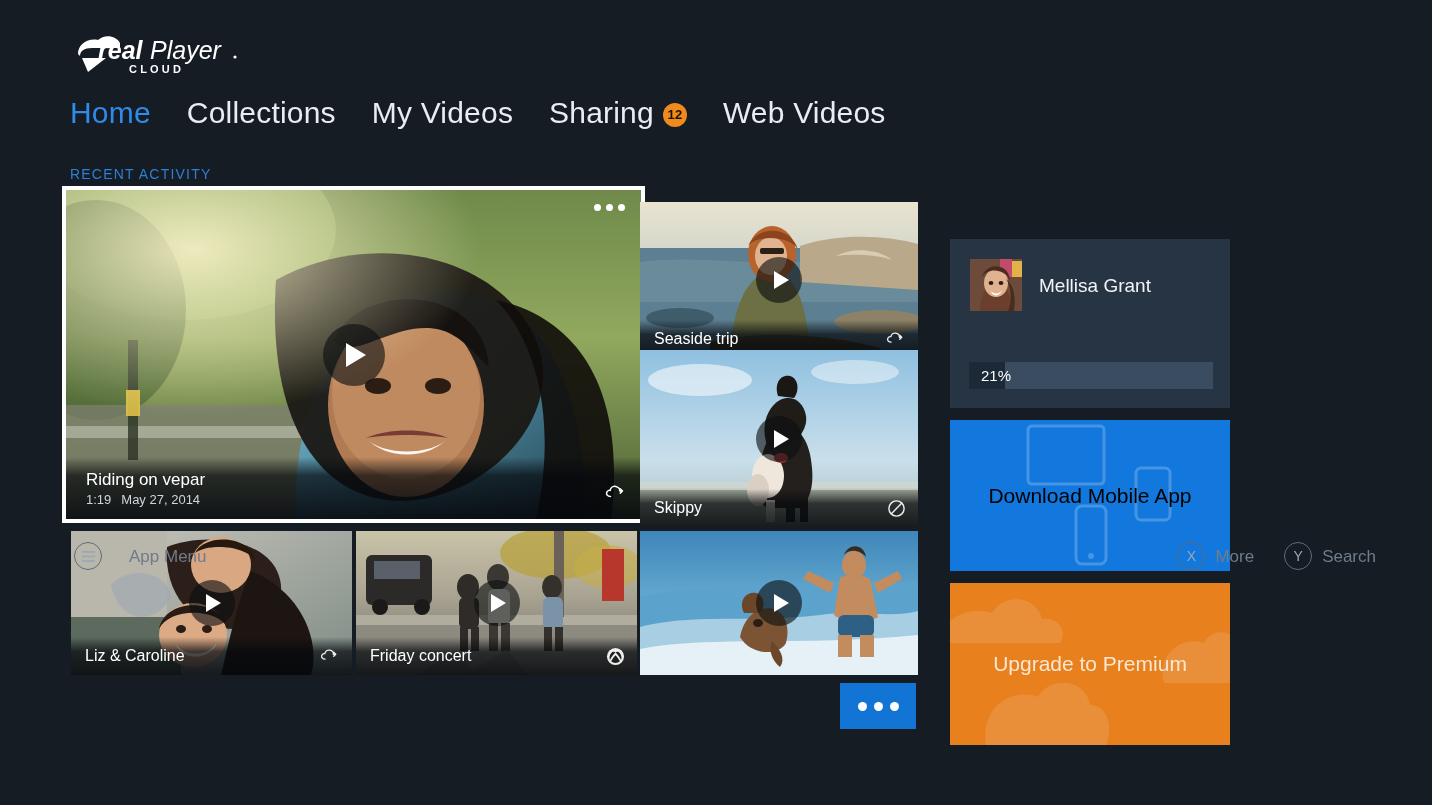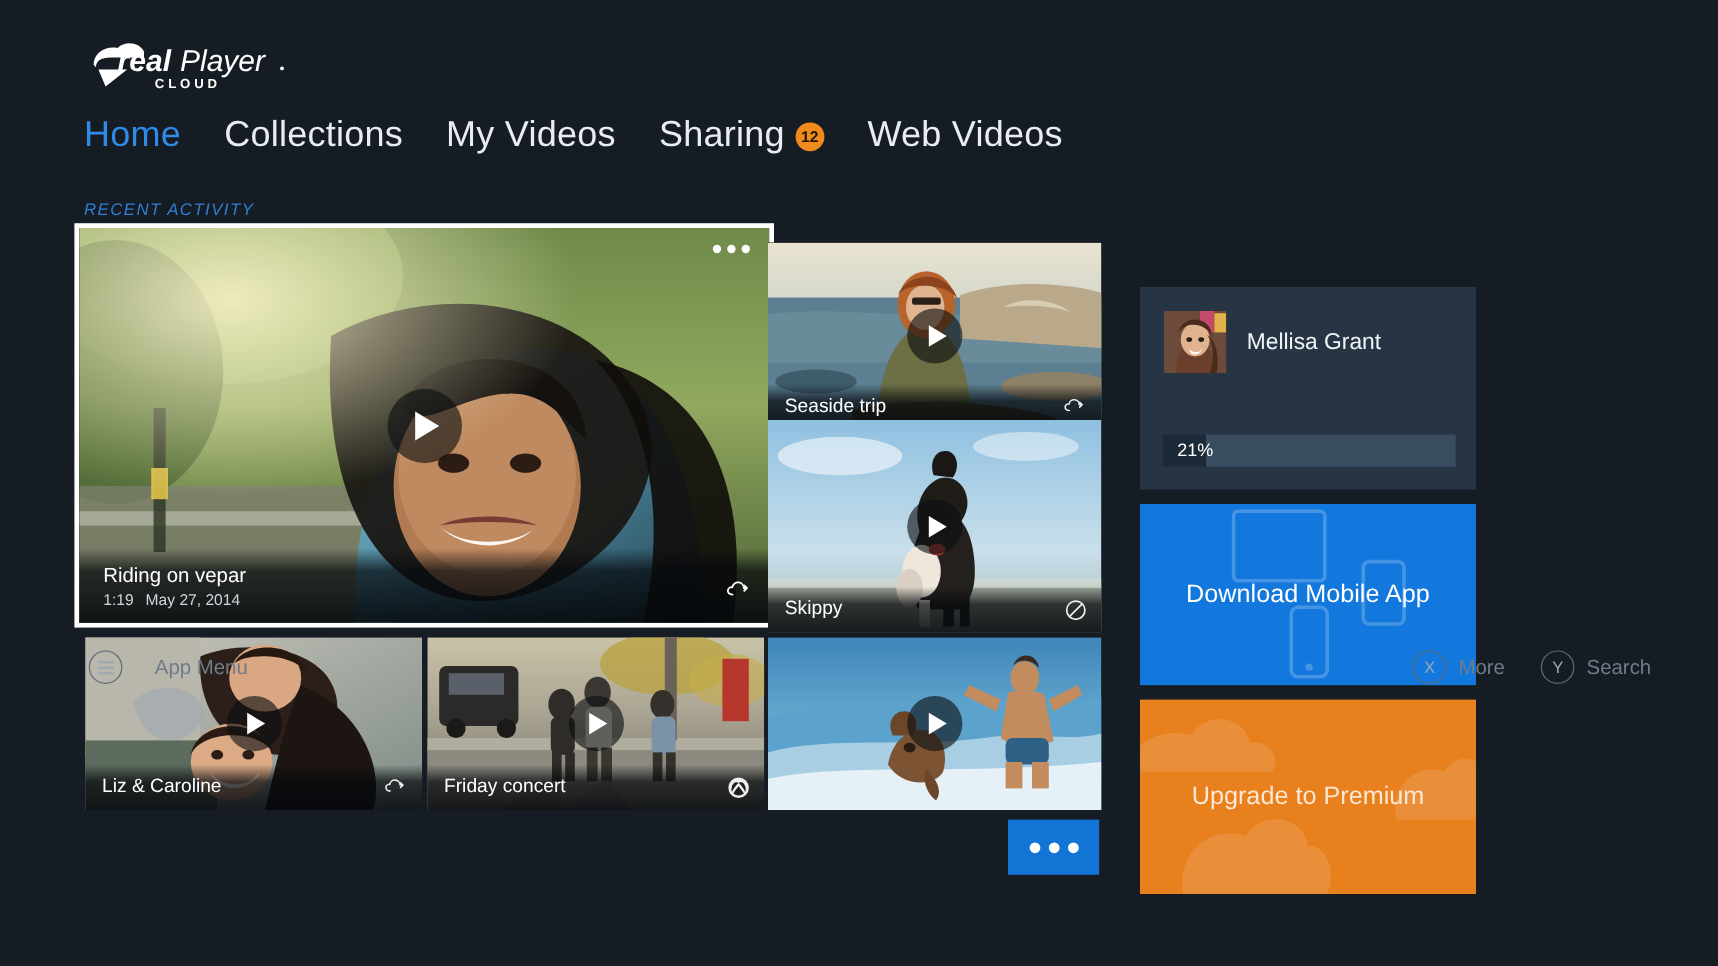--- a/index.html
+++ b/index.html
@@ -30,21 +30,20 @@
     background:#f08a1c; color:#1b1405;
     font-size:13px; font-weight:700; line-height:1;
     vertical-align:4px; margin-left:9px;
   }
 
   
   .section-label {
     position:absolute; left:70px; top:166px;
     font-size:14px; letter-spacing:1.2px; color:#2f7fd4;
     text-transform:uppercase;
-    font-style:italic;
   }
 
   
   .grid { position:absolute; left:62px; top:186px; }
 
   .tile { position:absolute; overflow:hidden; background:#0d1116; cursor:pointer; }
   .tile .photo { position:absolute; inset:0; }
   .tile .caption {
     position:absolute; left:0; right:0; bottom:0; height:38px;
     background:linear-gradient(to bottom, rgba(5,8,12,0) 0%, rgba(5,8,12,.72) 38%, rgba(5,8,12,.88) 100%);
@@ -107,21 +106,21 @@
   }
   .prog-fill {
     height:27px; background:#1c2936; display:flex; align-items:center;
     padding-left:12px; color:#fff; font-size:15px; line-height:1;
   }
 
   .card.mobile { height:151px; background:#1278dd; margin-top:12px; }
   .card.mobile .art { position:absolute; inset:0; }
   .card.mobile .lbl {
     position:absolute; left:0; right:0; top:50%; transform:translateY(-50%);
-    text-align:center; color:#ffffff; font-size:21px;
+    text-align:center; color:#000000; font-size:21px;
   }
 
   .card.premium { height:162px; background:#e8801e; margin-top:12px; }
   .card.premium .art { position:absolute; inset:0; }
   .card.premium .lbl {
     position:absolute; left:0; right:0; top:50%; transform:translateY(-50%);
     text-align:center; color:#fbe7d2; font-size:21px;
   }
 
   

